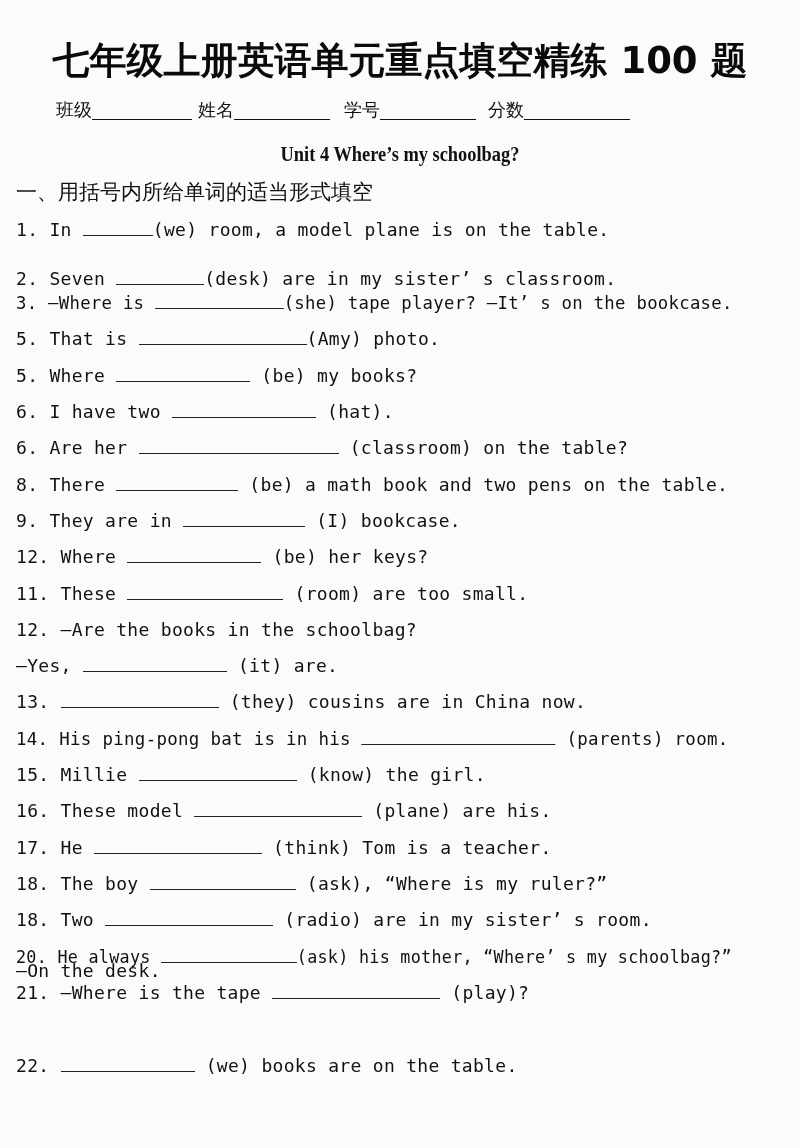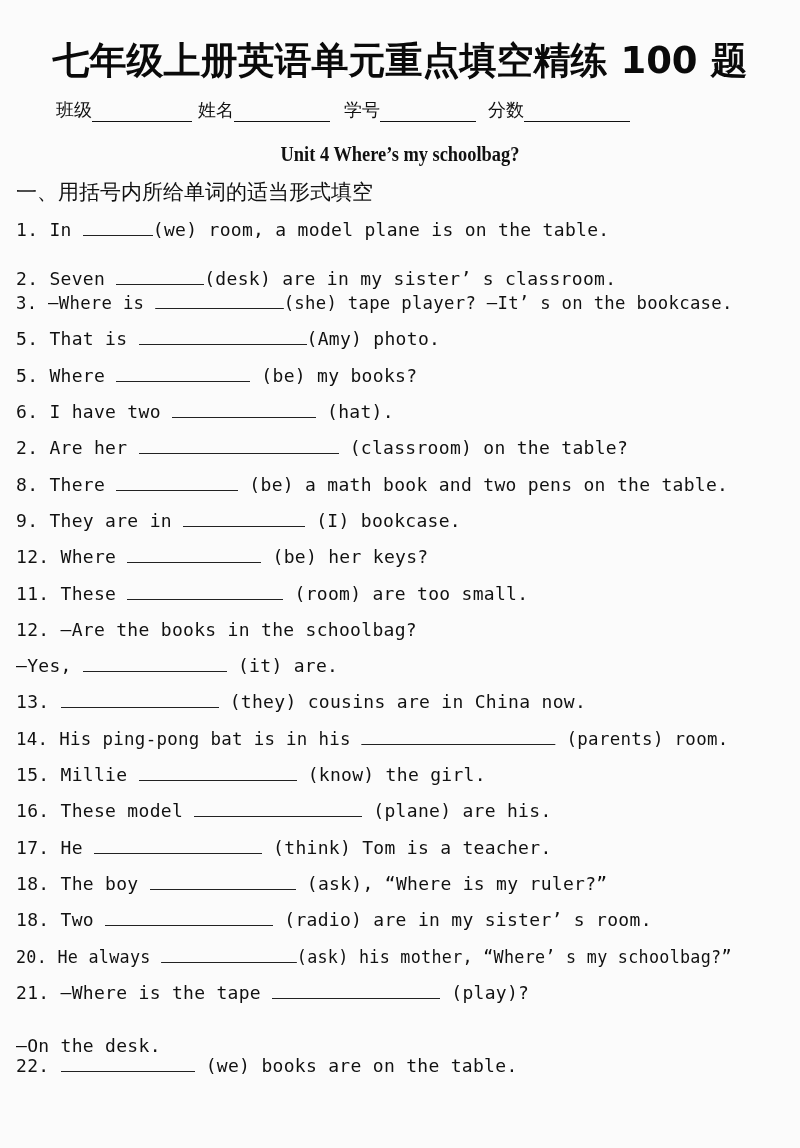--- a/index.html
+++ b/index.html
@@ -10,21 +10,21 @@
     position:relative;
   }
   .title {
     position:absolute; left:0; right:0; top:36px;
     text-align:center; font-family:"DejaVu Sans","Liberation Sans",sans-serif;
     font-weight:bold; font-size:37px; letter-spacing:0px; color:#0a0a0a;
   }
   .meta {
     position:absolute; left:56px; top:98px;
     font-family:"DejaVu Serif","Liberation Serif",serif; font-size:18px;
-    display:flex; align-items:flex-end;
+    display:flex; align-items:center;
   }
   .meta .lbl { white-space:nowrap; }
   .meta .line { display:inline-block; border-bottom:1.5px solid #111; height:18px; margin-right:6px; }
   .unit {
     position:absolute; left:0; right:0; top:143px; text-align:center;
     font-family:"Liberation Serif","DejaVu Serif",serif; font-weight:bold; font-size:20px;
     transform:scaleX(0.92);
   }
   .section {
     position:absolute; left:16px; top:178px;
@@ -55,30 +55,30 @@
 
 <div class="unit">Unit 4 Where’s my schoolbag?</div>
 <div class="section">一、用括号内所给单词的适当形式填空</div>
 
 <div class="q" style="top:219px"><span>1. In </span><span class="blank" style="width:70px"></span><span>(we) room, a model plane is on the table.</span></div>
 <div class="q" style="top:268px"><span>2. Seven </span><span class="blank" style="width:88px"></span><span>(desk) are in my sister’ s classroom.</span></div>
 <div class="q" style="top:292px;transform:scaleX(0.96)"><span>3. —Where is </span><span class="blank" style="width:134px"></span><span>(she) tape player? —It’ s on the bookcase.</span></div>
 <div class="q" style="top:328px"><span>5. That is </span><span class="blank" style="width:168px"></span><span>(Amy) photo.</span></div>
 <div class="q" style="top:365px"><span>5. Where </span><span class="blank" style="width:134px"></span><span> (be) my books?</span></div>
 <div class="q" style="top:401px"><span>6. I have two </span><span class="blank" style="width:144px"></span><span> (hat).</span></div>
-<div class="q" style="top:437px"><span>2. Are her </span><span class="blank" style="width:200px"></span><span> (classroom) on the table?</span></div>
+<div class="q" style="top:437px"><span>6. Are her </span><span class="blank" style="width:200px"></span><span> (classroom) on the table?</span></div>
 <div class="q" style="top:474px"><span>8. There </span><span class="blank" style="width:122px"></span><span> (be) a math book and two pens on the table.</span></div>
 <div class="q" style="top:510px"><span>9. They are in </span><span class="blank" style="width:122px"></span><span> (I) bookcase.</span></div>
 <div class="q" style="top:546px"><span>12. Where </span><span class="blank" style="width:134px"></span><span> (be) her keys?</span></div>
 <div class="q" style="top:583px"><span>11. These </span><span class="blank" style="width:156px"></span><span> (room) are too small.</span></div>
 <div class="q" style="top:619px"><span>12. —Are the books in the schoolbag?</span></div>
 <div class="q" style="top:655px"><span>—Yes, </span><span class="blank" style="width:144px"></span><span> (it) are.</span></div>
 <div class="q" style="top:691px"><span>13. </span><span class="blank" style="width:158px"></span><span> (they) cousins are in China now.</span></div>
 <div class="q" style="top:728px;transform:scaleX(0.97)"><span>14. His ping-pong bat is in his </span><span class="blank" style="width:200px"></span><span> (parents) room.</span></div>
 <div class="q" style="top:764px"><span>15. Millie </span><span class="blank" style="width:158px"></span><span> (know) the girl.</span></div>
 <div class="q" style="top:800px"><span>16. These model </span><span class="blank" style="width:168px"></span><span> (plane) are his.</span></div>
 <div class="q" style="top:837px"><span>17. He </span><span class="blank" style="width:168px"></span><span> (think) Tom is a teacher.</span></div>
 <div class="q" style="top:873px"><span>18. The boy </span><span class="blank" style="width:146px"></span><span> (ask), “Where is my ruler?”</span></div>
 <div class="q" style="top:909px"><span>18. Two </span><span class="blank" style="width:168px"></span><span> (radio) are in my sister’ s room.</span></div>
 <div class="q" style="top:946px;transform:scaleX(0.93)"><span>20. He always </span><span class="blank" style="width:146px"></span><span>(ask) his mother, “Where’ s my schoolbag?”</span></div>
 <div class="q" style="top:982px"><span>21. —Where is the tape </span><span class="blank" style="width:168px"></span><span> (play)?</span></div>
-<div class="q" style="top:1035px"><span>—On the desk.</span></div>
+<div class="q" style="top:960px"><span>—On the desk.</span></div>
 <div class="q" style="top:1055px"><span>22. </span><span class="blank" style="width:134px"></span><span> (we) books are on the table.</span></div>
 
 </body></html>

